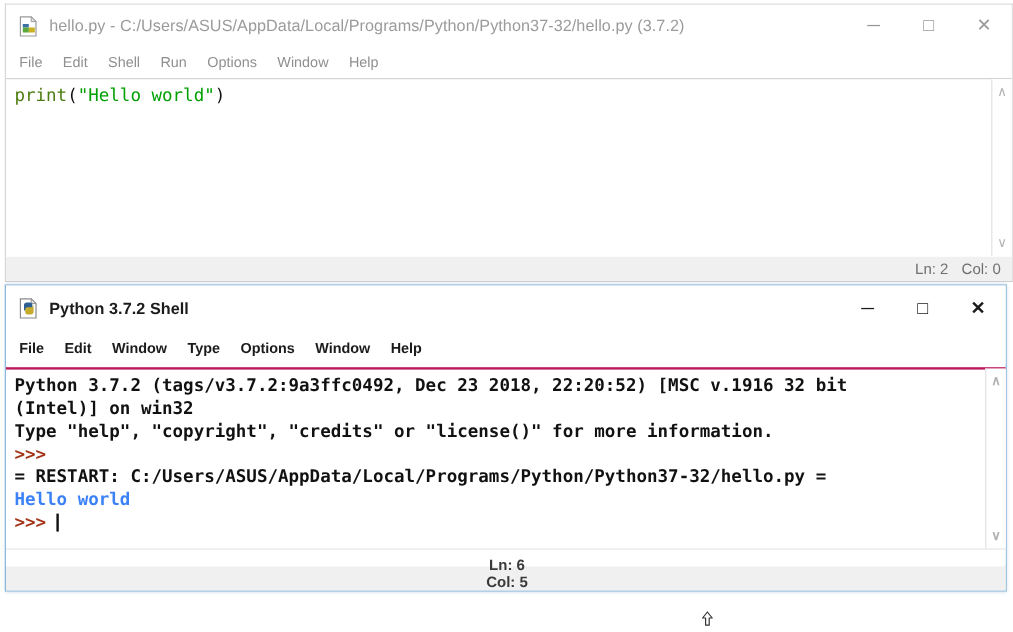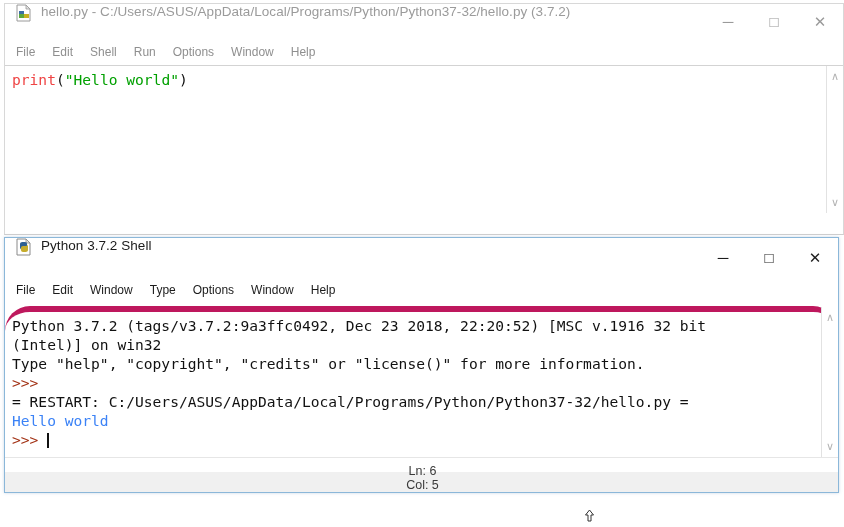--- a/index.html
+++ b/index.html
@@ -15,20 +15,21 @@
   
   .window {
     position: absolute;
     background: #ffffff;
     box-sizing: border-box;
   }
 
   .titlebar {
     height: 35px;
     display: flex;
+    align-items: center;
     background: #ffffff;
     box-sizing: border-box;
   }
 
   .app-icon {
     width: 18px;
     height: 18px;
     margin-left: 10px;
     margin-right: 8px;
     flex: 0 0 auto;
@@ -165,33 +166,33 @@
   #editor-window .statusbar { bottom: 0; }
 
   
   #shell-window {
     left: 4px;
     top: 237px;
     width: 835px;
     height: 256px;
     border: 1px solid #8bb7d9;
     box-shadow: 0 0 3px rgba(110,150,185,0.35);
+    font-weight: bold;
   }
   #shell-window .textpane {
     top: 68px;
     bottom: 34px;
-    border-top: 6px solid #be185d;
-    border-radius: 25px;
+    border-top: 2px solid #be185d;
   }
   #shell-window .vscroll { right: 0; top: 69px; bottom: 35px; height: auto; }
   #shell-window .hscroll { bottom: 21px; right: 0; }
   #shell-window .statusbar { bottom: 0; flex-direction: column; }
 
   
-  .tok-kw      { color: #ef4444; }
+  .tok-kw      { color: #4d7c0f; }
   .tok-plain   { color: #111111; }
   .tok-string  { color: #00a000; }
   .tok-prompt  { color: #a33316; }
   .tok-stdout  { color: #3b82f6; }
 
   .caret {
     display: inline-block;
     width: 1.5px;
     height: 15px;
     background: #111;
@@ -246,20 +247,24 @@
 
   <div class="textpane">
     <div class="code"><span class="tok-kw">print</span><span class="tok-plain">(</span><span class="tok-string">"Hello world"</span><span class="tok-plain">)</span></div>
   </div>
 
   <div class="vscroll">
     <span class="arrow up">∧</span>
     <span class="arrow down">∨</span>
   </div>
 
+  <div class="statusbar inactive">
+    <span class="status-text">Ln: 2</span>
+    <span class="status-text">Col: 0</span>
+  </div>
 </div>
 
 <div class="window" id="shell-window">
 
   <div class="titlebar" style="height:38px;">
     <span class="app-icon">
       <svg width="18" height="18" viewBox="0 0 18 18">
         <path d="M2 1 h9 l4 4 v12 h-13 z" fill="#ffffff" stroke="#8a8a8a" stroke-width="1"></path>
         <path d="M11 1 v4 h4 z" fill="#e3e3e3" stroke="#8a8a8a" stroke-width="0.8"></path>
         <path d="M5 6 c0-1.2 1-2 2.4-2 h2.6 c1.2 0 2 .8 2 2 v2 c0 1.2-.8 2-2 2 h-3 c-1.2 0-2 .8-2 2 v-6 z" fill="#2d5f93"></path>

